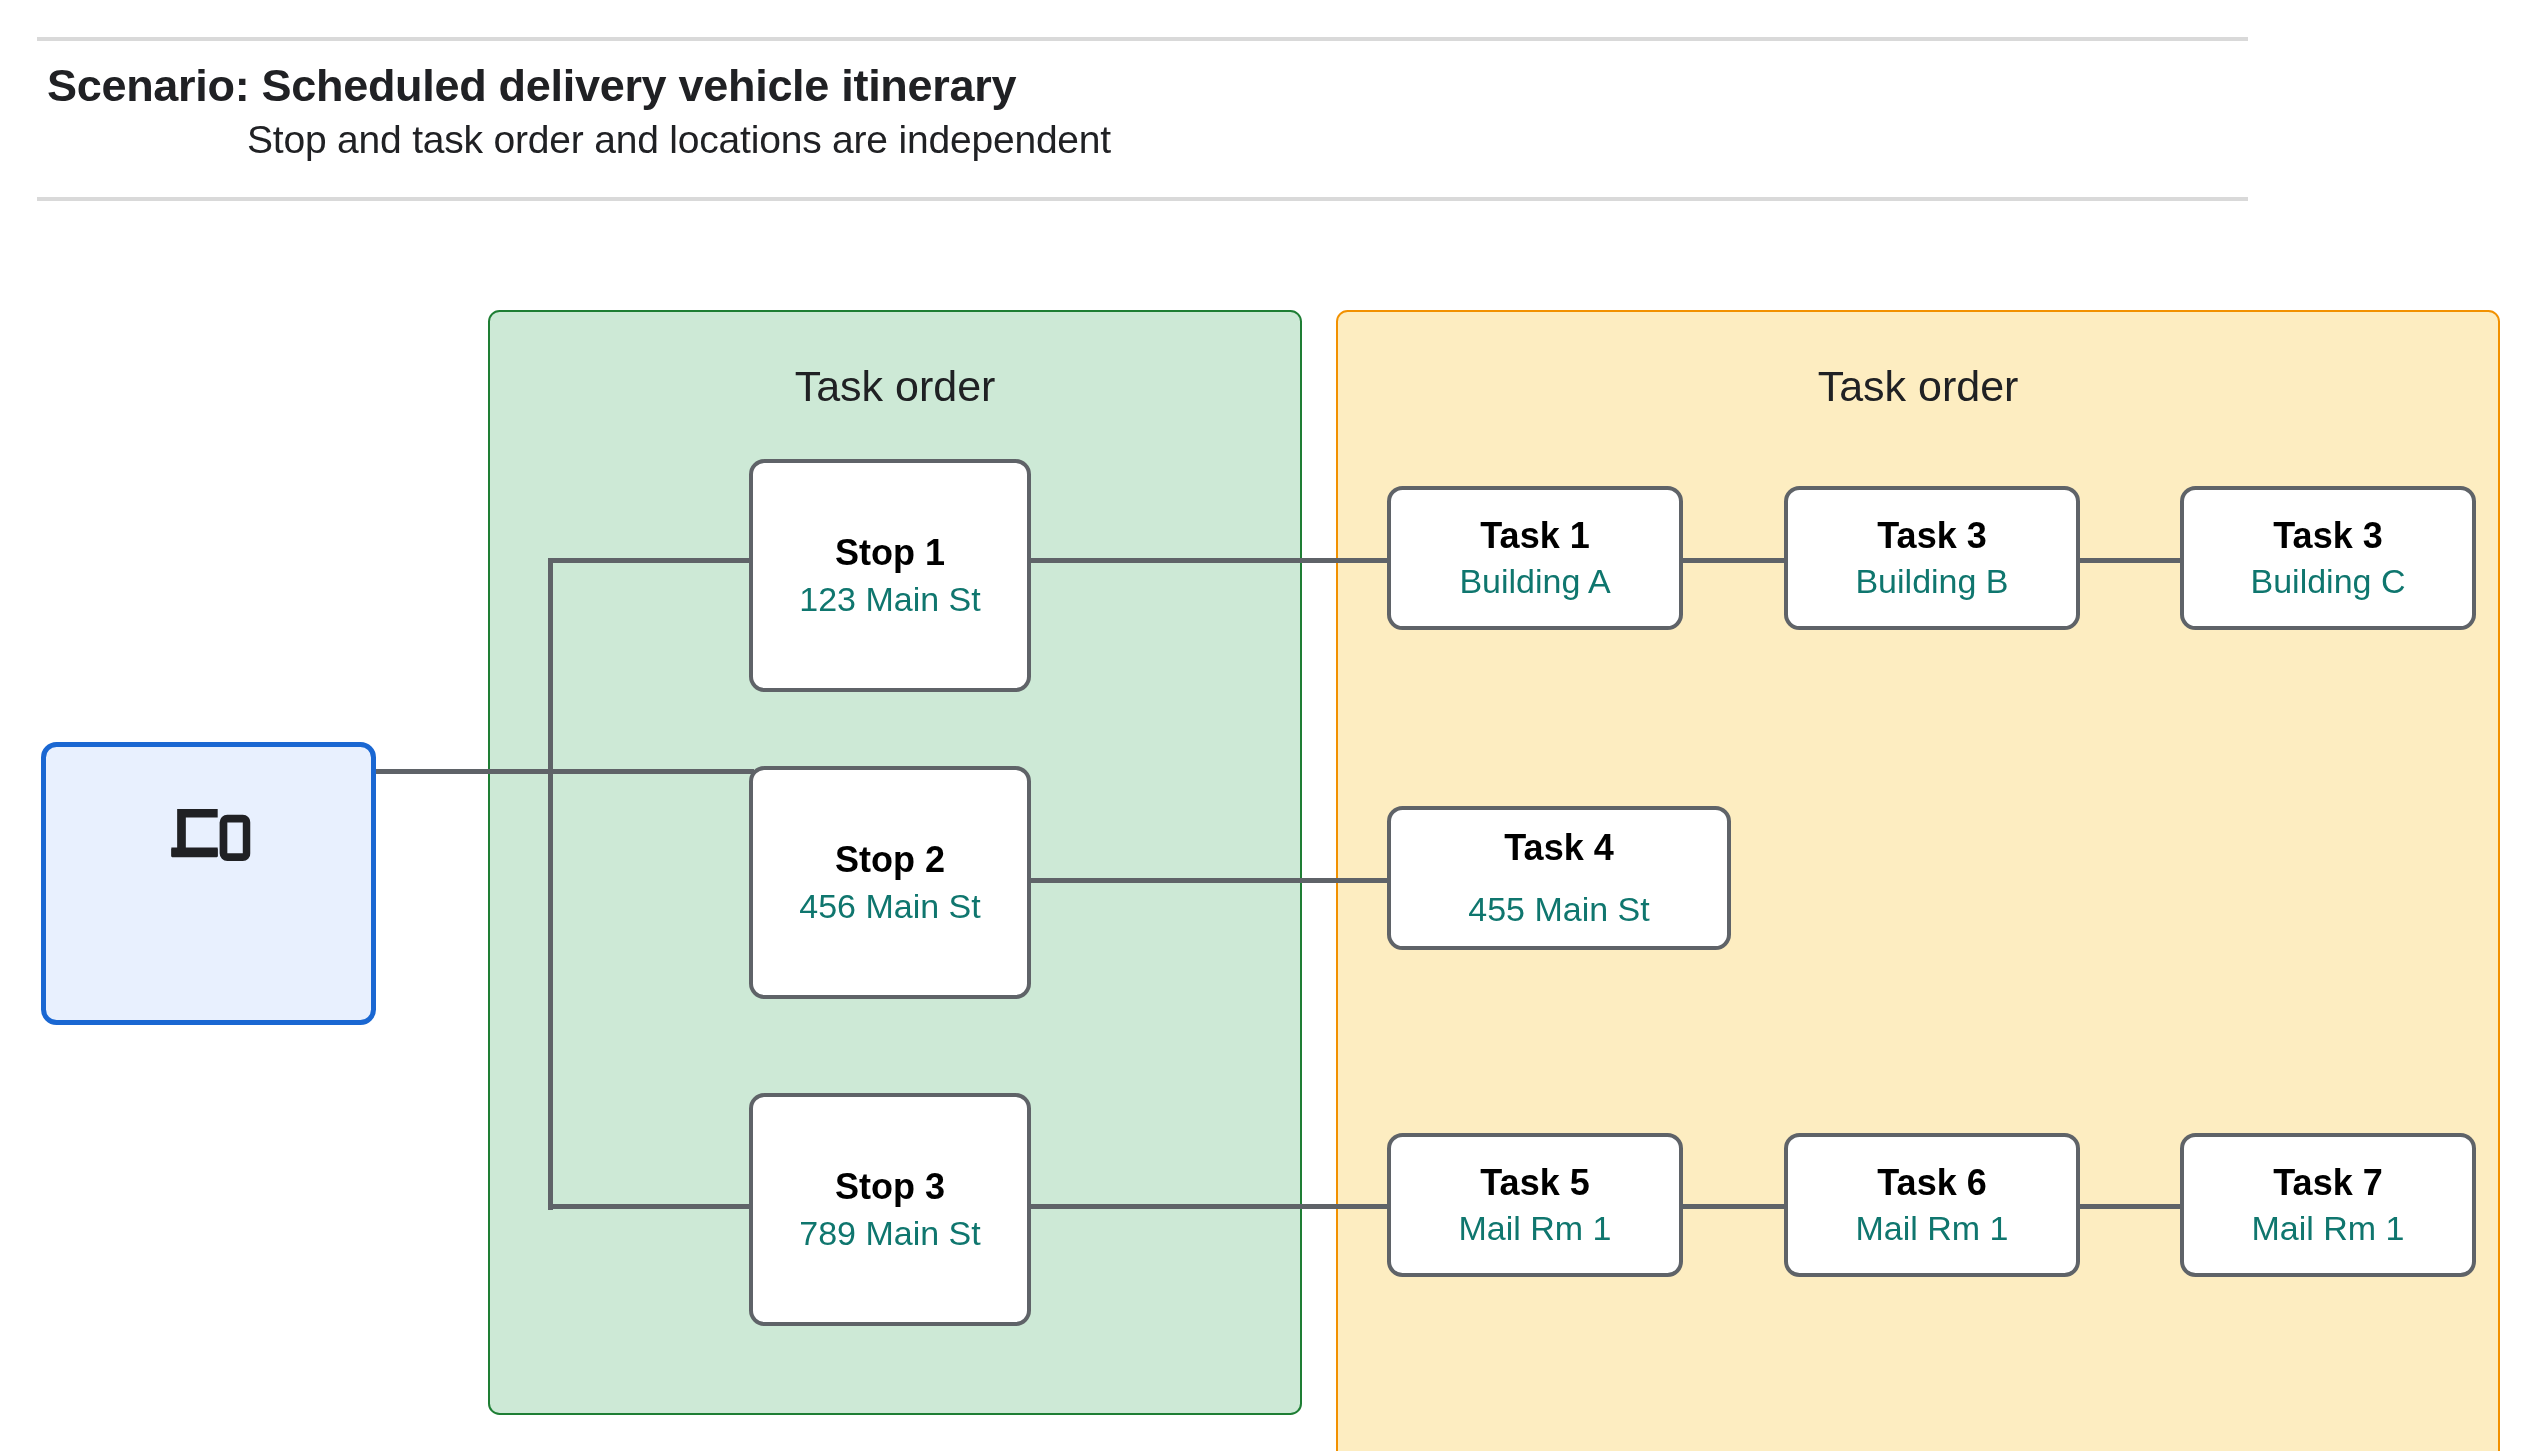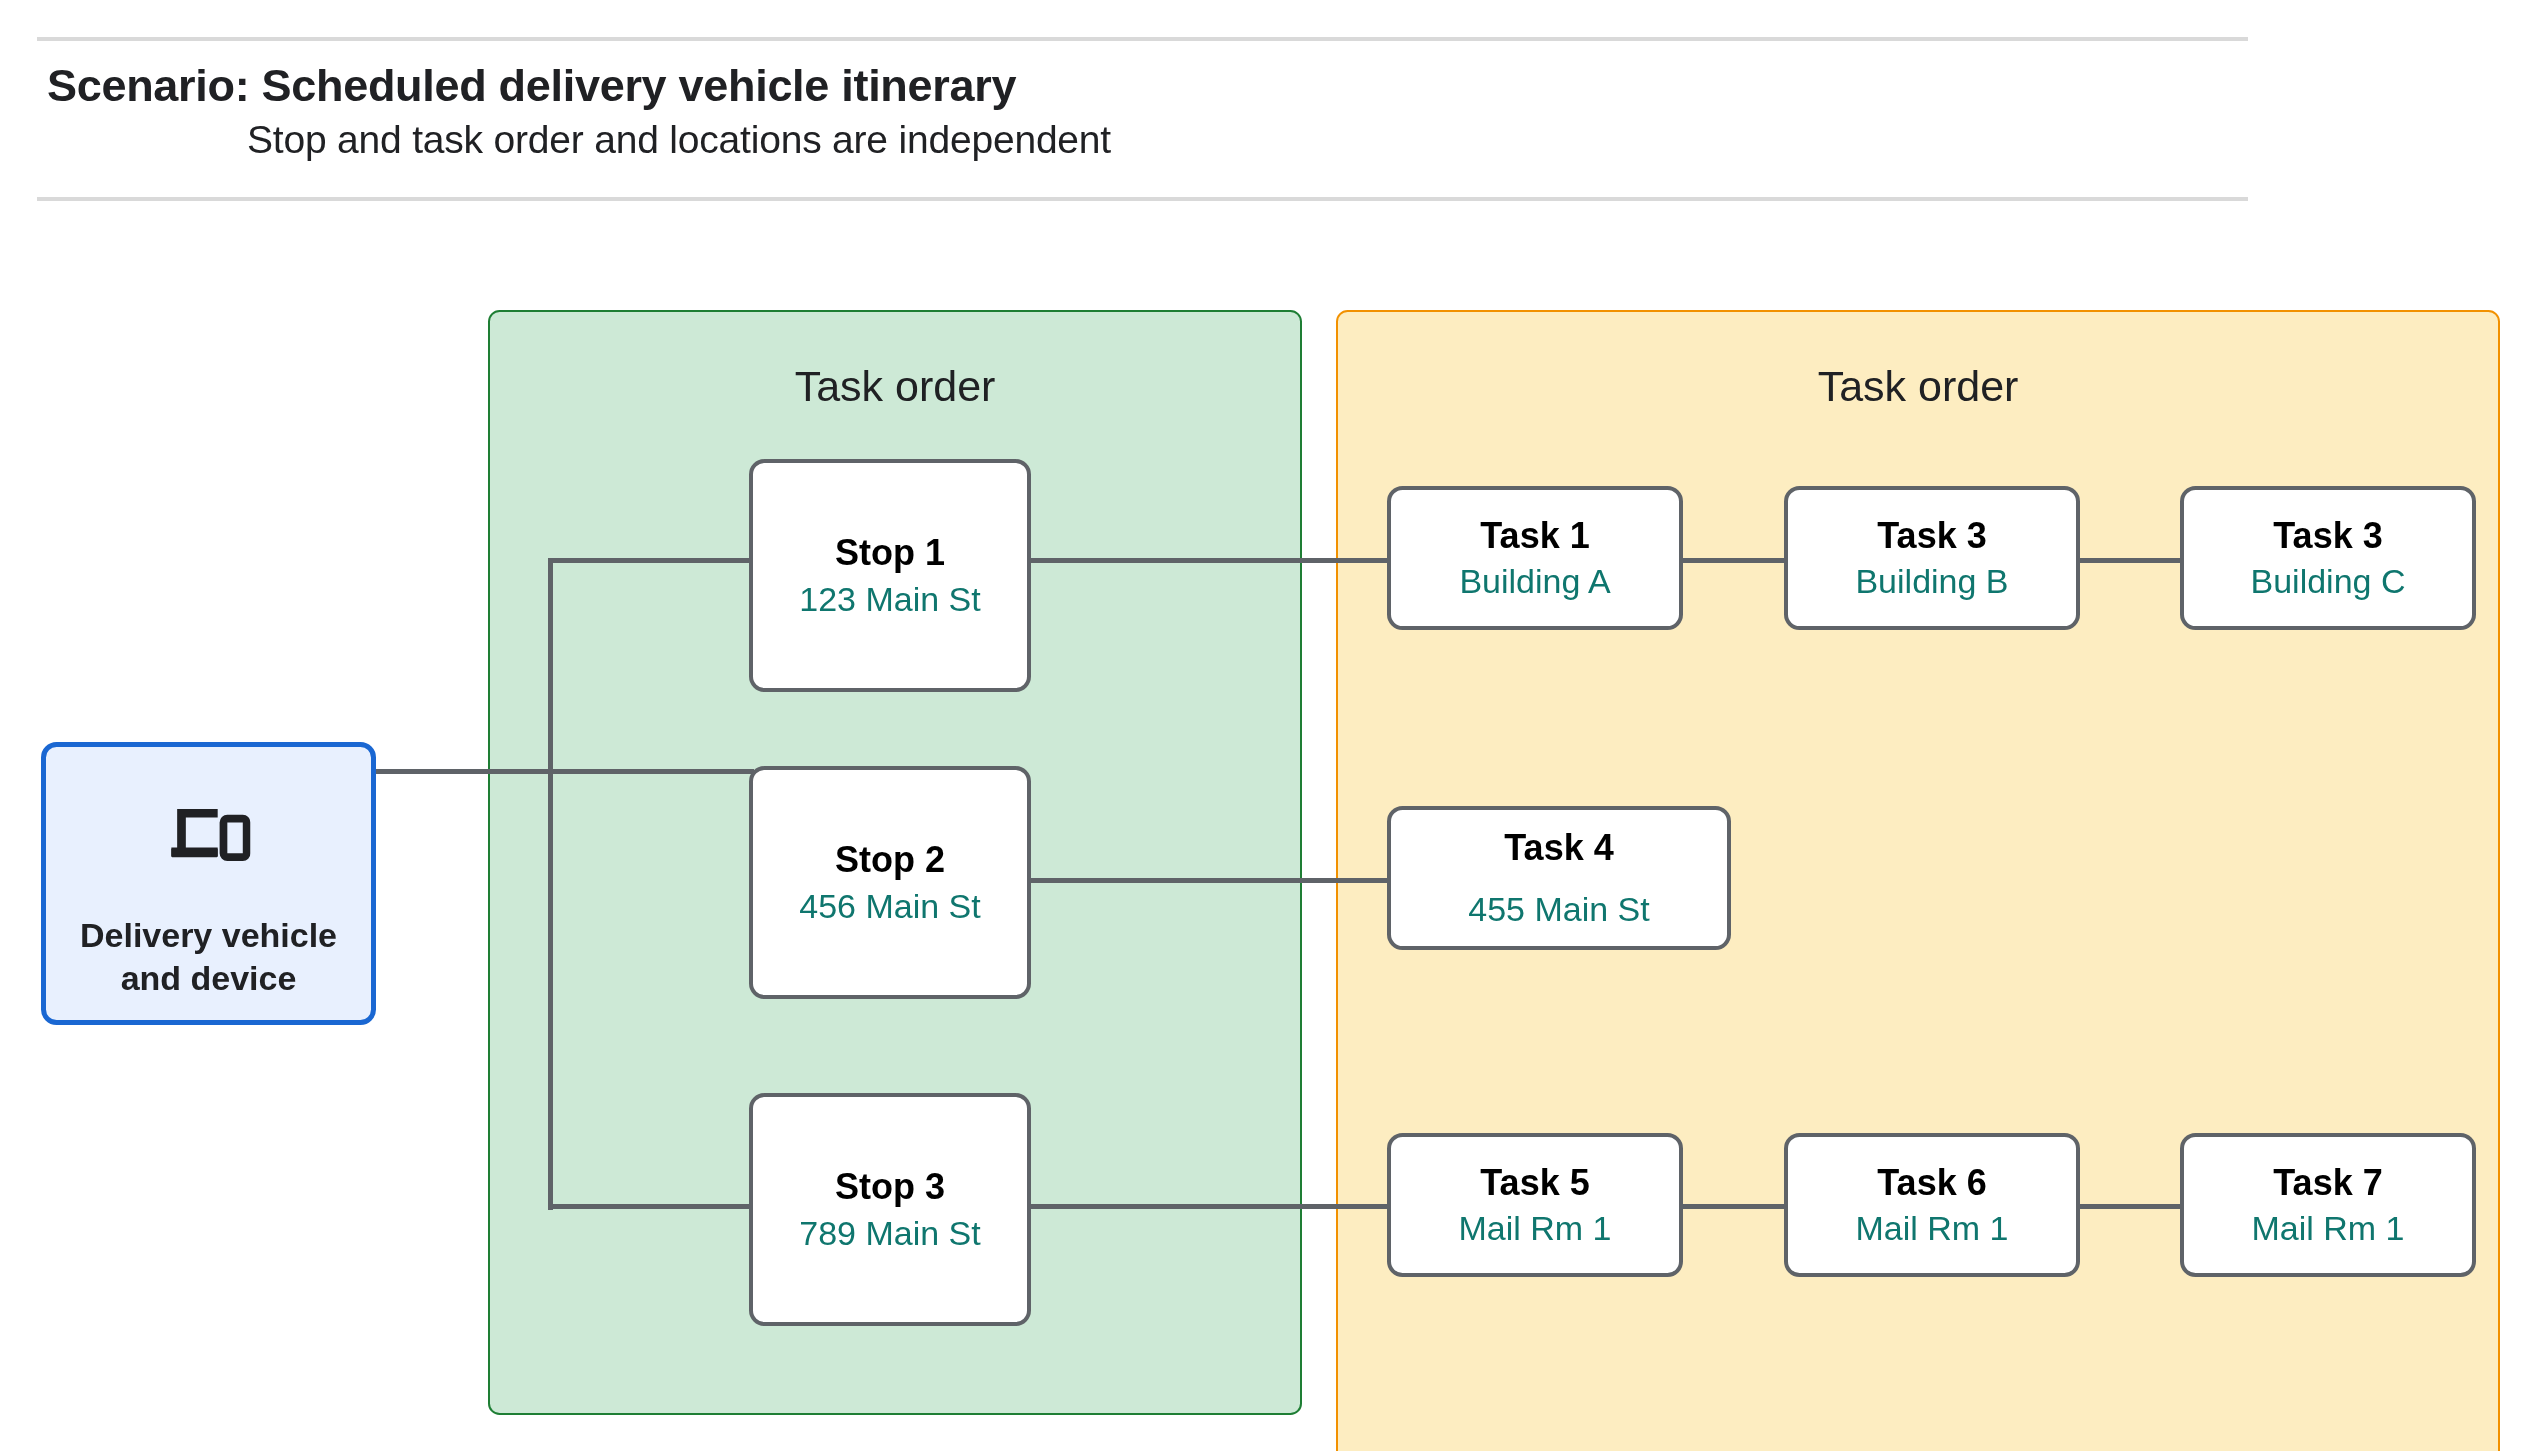--- a/index.html
+++ b/index.html
@@ -192,24 +192,20 @@
 <div class="vehicle-node">
   <span class="vehicle-icon">
     <svg viewBox="0 0 86 64" width="83" height="62" aria-hidden="true">
 
       <path d="M10 6 h42 v9 H19 v31 h33 v9 H4 v-9 h6 V6 z" fill="#202124"></path>
       <rect x="4" y="47" width="48" height="9" rx="1" fill="#202124"></rect>
 
       <rect x="58" y="16" width="24" height="40" rx="4" fill="none" stroke="#202124" stroke-width="8"></rect>
     </svg>
   </span>
-  <div class="vehicle-label">
-    <div>Delivery vehicle</div>
-    <div>and device</div>
-  </div>
 </div>
 
 <div class="node" style="left:749px; top:445px; width:282px; height:233px;margin-top:14px;">
   <div class="node-title">Stop 1</div>
   <div class="node-sub">123 Main St</div>
 </div>
 
 <div class="node" style="left:749px; top:766px; width:282px; height:233px;">
   <div class="node-title">Stop 2</div>
   <div class="node-sub">456 Main St</div>

